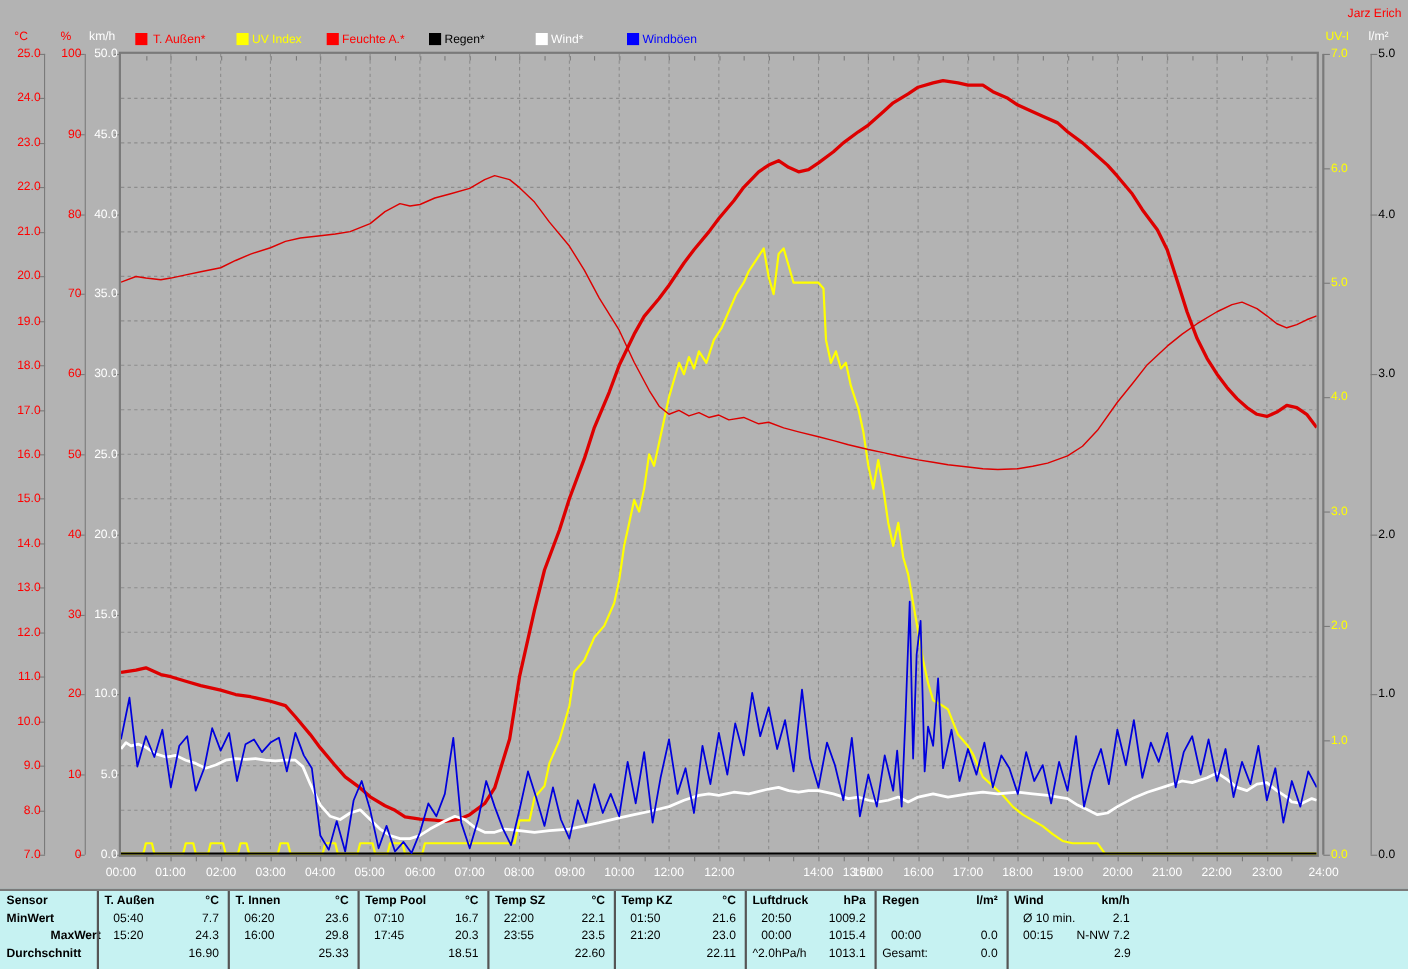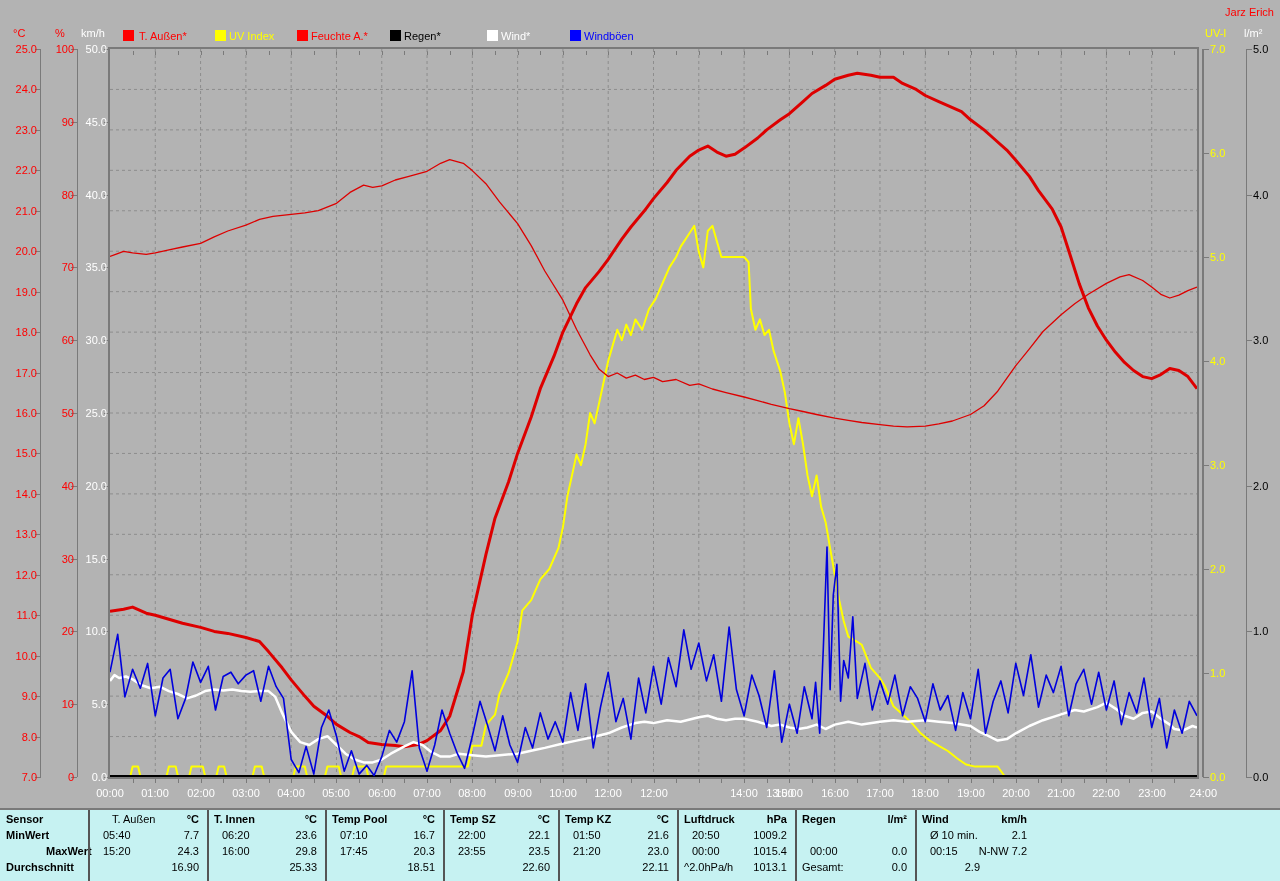--- a/index.html
+++ b/index.html
@@ -318,21 +318,21 @@
         <polyline points="0.0,727.0 1087.0,727.0" fill="none" stroke="#000000" stroke-width="2" stroke-linejoin="round"></polyline>
         <polyline points="0.0,631.9 4.5,626.1 9.1,629.0 15.9,627.5 22.6,630.4 31.7,636.3 40.8,639.2 49.8,637.7 58.9,642.1 67.9,645.0 77.0,649.4 86.1,646.5 95.1,642.1 104.2,640.6 113.2,641.4 122.3,640.6 131.3,642.1 140.4,642.8 149.5,642.1 158.5,642.1 165.3,647.9 172.1,663.9 181.2,682.9 190.2,693.1 199.3,696.0 208.3,690.1 217.4,687.2 226.5,696.0 235.5,704.7 244.6,710.5 253.6,713.4 262.7,713.4 271.8,710.5 280.8,704.7 294.4,697.4 303.5,693.1 312.5,696.0 321.6,703.2 330.6,707.6 339.7,707.6 348.7,704.7 362.3,706.2 375.9,707.6 389.5,706.2 407.6,704.7 421.2,701.8 434.8,698.9 452.9,694.5 466.5,691.6 480.1,688.7 498.2,684.3 511.8,678.5 525.4,674.1 534.4,672.7 543.5,674.1 557.1,671.2 570.7,672.7 588.8,668.3 597.8,666.8 606.9,669.8 616.0,671.2 625.0,669.8 634.1,669.8 647.7,672.7 661.3,677.0 670.3,675.6 679.4,678.5 688.4,680.0 697.5,678.5 706.6,675.6 715.6,680.0 724.7,675.6 738.3,672.7 751.8,675.6 770.0,672.7 783.5,671.2 797.1,672.7 815.3,671.2 828.8,672.7 842.4,674.1 860.5,677.0 869.6,682.9 878.7,687.2 887.7,691.6 896.8,690.1 905.8,684.3 919.4,677.0 933.0,671.2 951.1,665.4 964.7,661.0 973.8,662.5 987.4,658.1 996.4,653.7 1005.5,659.6 1014.5,666.8 1023.6,669.8 1032.7,663.9 1041.7,662.5 1050.8,669.8 1059.8,675.6 1064.4,680.0 1073.4,681.4 1082.5,677.0 1087.0,678.5" fill="none" stroke="#ffffff" stroke-width="2.5" stroke-linejoin="round"></polyline>
         <polyline points="0.0,623.2 7.7,585.3 14.9,647.9 22.6,620.3 30.3,639.2 37.6,614.4 45.3,666.8 53.0,629.0 60.2,620.3 67.9,669.8 75.6,649.4 82.9,613.0 90.6,633.4 98.3,617.3 105.5,661.0 113.2,627.5 120.9,623.2 128.2,634.8 135.9,626.1 143.6,621.7 150.8,652.3 158.5,617.3 166.2,637.7 173.5,649.4 181.2,710.5 188.9,723.6 196.1,697.4 203.8,725.1 211.5,678.5 218.8,661.0 226.5,687.2 234.2,722.2 241.4,701.8 249.1,725.1 256.8,716.4 264.1,726.5 271.8,707.6 279.4,681.4 286.7,693.1 294.4,672.7 302.1,621.7 309.3,698.9 317.0,722.2 324.7,696.0 332.0,661.0 339.7,684.3 347.4,704.7 354.6,719.3 362.3,687.2 370.0,652.3 377.3,675.6 385.0,701.8 392.7,666.8 399.9,696.0 407.6,713.4 415.3,678.5 422.6,698.9 430.3,663.9 438.0,690.1 445.2,672.7 452.9,693.1 460.6,643.6 467.9,681.4 475.6,634.8 483.3,698.9 490.5,658.1 498.2,623.2 505.9,672.7 513.2,649.4 520.9,690.1 528.6,629.0 535.8,663.9 543.5,617.3 551.2,655.2 558.4,608.6 566.1,637.7 573.8,580.9 581.1,620.3 588.8,594.0 596.5,631.9 603.7,605.7 611.4,652.3 619.1,578.0 626.4,640.6 634.1,666.8 641.8,626.1 649.0,646.5 656.7,678.5 664.4,621.7 671.7,693.1 679.4,655.2 687.1,684.3 694.3,637.7 702.0,669.8 705.6,633.4 709.7,684.3 713.3,599.9 717.0,498.0 720.1,640.6 723.3,546.0 726.9,515.4 730.6,652.3 733.7,611.5 738.3,629.0 742.8,567.8 747.3,649.4 755.0,614.4 762.3,661.0 770.0,631.9 777.7,655.2 784.9,626.1 792.6,666.8 800.3,637.7 807.6,649.4 815.3,672.7 822.9,634.8 830.2,661.0 837.9,646.5 845.6,681.4 852.8,643.6 860.5,669.8 868.2,620.3 875.5,684.3 883.2,652.3 890.9,631.9 898.1,663.9 905.8,614.4 913.5,646.5 920.8,605.7 928.5,658.1 936.2,626.1 943.4,643.6 951.1,617.3 958.8,666.8 966.1,634.8 973.8,620.3 981.5,655.2 988.7,623.2 996.4,661.0 1004.1,631.9 1011.4,675.6 1019.1,643.6 1026.8,663.9 1034.0,629.0 1041.7,678.5 1049.4,649.4 1056.7,698.9 1064.4,661.0 1072.1,684.3 1079.3,652.3 1087.0,666.8" fill="none" stroke="#0000dd" stroke-width="1.6" stroke-linejoin="round"></polyline>
       </svg></div>
     <div style="position: absolute; left: 0px; top: 808px; width: 1280px; height: 73px; background: rgb(198, 242, 242); border-top: 2px solid rgb(122, 122, 122);">
       <div style="position: absolute; left: 6px; top: 3px; white-space: pre; font-weight: bold;">Sensor</div>
       <div style="position: absolute; left: 6px; top: 19px; white-space: pre; font-weight: bold;">MinWert</div>
       <div style="position: absolute; left: 6px; top: 35px; white-space: pre; font-weight: bold; margin-left: 40px;">MaxWert</div>
       <div style="position: absolute; left: 6px; top: 51px; white-space: pre; font-weight: bold;">Durchschnitt</div>
       <div style="position: absolute; left: 88px; top: 0px; width: 2px; height: 71px; background: rgb(85, 85, 85);"></div>
-      <div style="position: absolute; left: 112px; top: 3px; white-space: pre; font-weight: normal;">T. Außen</div>
+      <div style="position: absolute; left: 95px; top: 3px; white-space: pre; font-weight: bold;">T. Außen</div>
       <div style="position: absolute; left: 96px; top: 3px; width: 103px; text-align: right; white-space: pre; font-weight: bold;">°C</div>
       <div style="position: absolute; left: 103px; top: 19px; white-space: pre;">05:40</div>
       <div style="position: absolute; left: 96px; top: 19px; width: 103px; text-align: right; white-space: pre;">7.7</div>
       <div style="position: absolute; left: 103px; top: 35px; white-space: pre;">15:20</div>
       <div style="position: absolute; left: 96px; top: 35px; width: 103px; text-align: right; white-space: pre;">24.3</div>
       <div style="position: absolute; left: 96px; top: 51px; width: 103px; text-align: right; white-space: pre;">16.90</div>
       <div style="position: absolute; left: 207px; top: 0px; width: 2px; height: 71px; background: rgb(85, 85, 85);"></div>
       <div style="position: absolute; left: 214px; top: 3px; white-space: pre; font-weight: bold;">T. Innen</div>
       <div style="position: absolute; left: 215px; top: 3px; width: 102px; text-align: right; white-space: pre; font-weight: bold;">°C</div>
       <div style="position: absolute; left: 222px; top: 19px; white-space: pre;">06:20</div>
@@ -380,15 +380,15 @@
       <div style="position: absolute; left: 803px; top: 35px; width: 104px; text-align: right; white-space: pre;">0.0</div>
       <div style="position: absolute; left: 802px; top: 51px; white-space: pre;">Gesamt:</div>
       <div style="position: absolute; left: 803px; top: 51px; width: 104px; text-align: right; white-space: pre;">0.0</div>
       <div style="position: absolute; left: 915px; top: 0px; width: 2px; height: 71px; background: rgb(85, 85, 85);"></div>
       <div style="position: absolute; left: 922px; top: 3px; white-space: pre; font-weight: bold;">Wind</div>
       <div style="position: absolute; left: 923px; top: 3px; width: 104px; text-align: right; white-space: pre; font-weight: bold;">km/h</div>
       <div style="position: absolute; left: 930px; top: 19px; white-space: pre;">Ø 10 min.</div>
       <div style="position: absolute; left: 923px; top: 19px; width: 104px; text-align: right; white-space: pre;">2.1</div>
       <div style="position: absolute; left: 930px; top: 35px; white-space: pre;">00:15</div>
       <div style="position: absolute; left: 923px; top: 35px; width: 104px; text-align: right; white-space: pre;">N-NW 7.2</div>
-      <div style="position: absolute; left: 876px; top: 51px; width: 104px; text-align: right; white-space: pre;">2.9</div>
+      <div style="position: absolute; left: 924px; top: 51px; width: 104px; text-align: right; white-space: pre;">2.9</div>
     </div>
   </div>
 
 </body></html>

